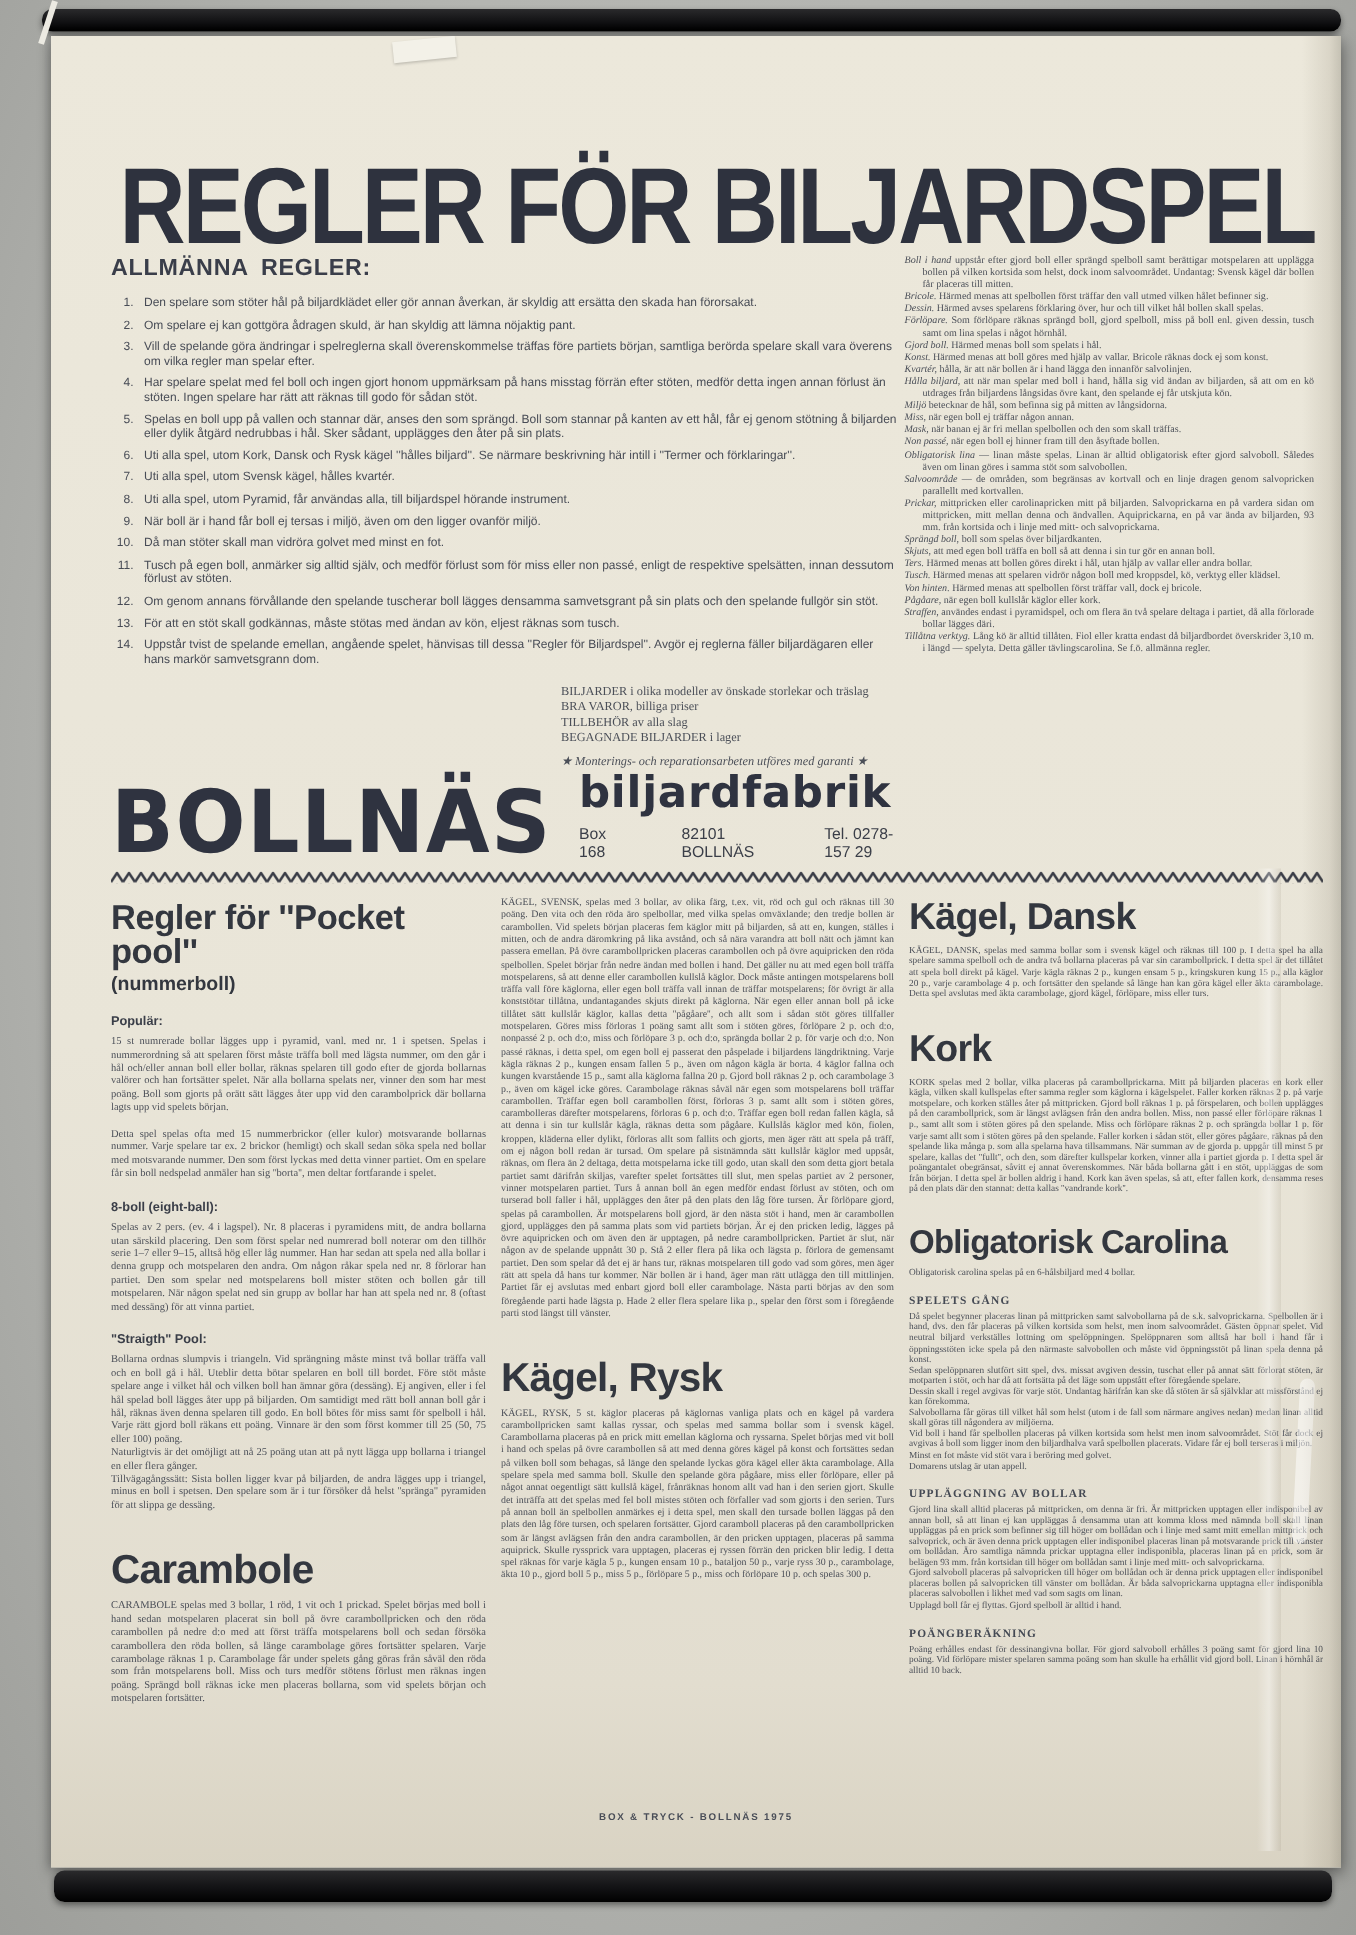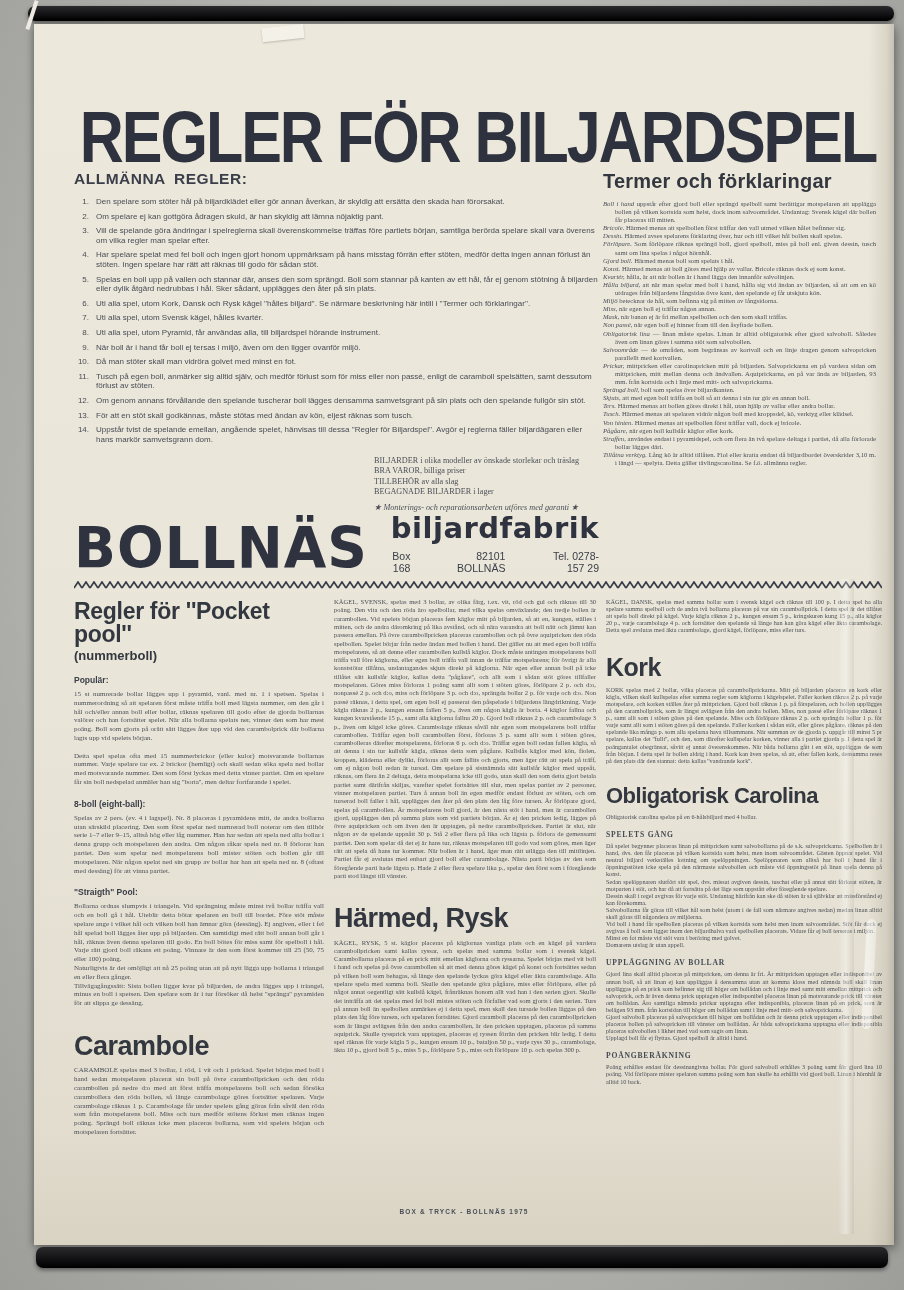--- a/index.html
+++ b/index.html
@@ -27,21 +27,21 @@
   .rules-heading{margin:0 0 9px 0;font-size:15.5px;font-weight:700;color:#3a3e4a;letter-spacing:.5px;word-spacing:4px;}
   .rules-list{list-style:none;margin:0;padding:0;}
   .rule{display:flex;gap:7px;margin-bottom:5px;font-size:8px;line-height:9.6px;color:#484c56;}
   .rule-num{flex:0 0 15px;text-align:right;}
   .rule-text{flex:1;}
   .factory{margin-top:12px;position:relative;}
   .offers{list-style:none;margin:0 0 0 300px;padding:0;font-family:"Liberation Serif",serif;font-size:8.2px;line-height:10.2px;color:#4b4f58;}
   .guarantee{margin:5px 0 0 300px;font-family:"Liberation Serif",serif;font-style:italic;font-size:8.2px;color:#4b4f58;}
   .logo-row{display:flex;align-items:flex-end;gap:18px;margin-top:2px;}
   .logo-main{font-size:55px;font-weight:900;letter-spacing:1px;color:#2f3340;font-family:"DejaVu Sans",sans-serif;transform:scaleY(1.05);line-height:1;}
-  .logo-right{padding-bottom:2px;text-align:right;}
+  .logo-right{padding-bottom:2px;}
   .logo-sub{font-size:29px;font-weight:800;letter-spacing:.5px;color:#2f3340;font-family:"DejaVu Sans",sans-serif;line-height:1;}
   .address{display:flex;gap:44px;margin-top:7px;font-size:10.5px;font-weight:400;color:#3a3e48;}
   .zigzag{display:block;margin-top:5px;width:808px;height:8px;}
   .bottom-grid{display:grid;grid-template-columns:250px 262px 276px;column-gap:10px;margin-top:9px;height:613px;}
   .bcol{overflow:hidden;}
   .h-big{margin:0 0 6px 0;font-size:27px;font-weight:700;letter-spacing:-.5px;color:#33373f;line-height:1.05;}
   .h-pocket{margin:2px 0 2px 0;font-size:23px;font-weight:700;letter-spacing:-.3px;color:#33373f;line-height:1;}
   .h-pocket-sub{font-size:13px;font-weight:700;color:#33373f;margin-bottom:10px;}
   .mt{margin-top:24px;}
   .mt2{margin-top:20px;}
@@ -123,21 +123,21 @@
               <span class="rule-text">När boll är i hand får boll ej tersas i miljö, även om den ligger ovanför miljö.</span>
             </li>
 
             <li class="rule">
               <span class="rule-num">10.</span>
               <span class="rule-text">Då man stöter skall man vidröra golvet med minst en fot.</span>
             </li>
 
             <li class="rule">
               <span class="rule-num">11.</span>
-              <span class="rule-text">Tusch på egen boll, anmärker sig alltid själv, och medför förlust som för miss eller non passé, enligt de caramboll spelsätten, samt dessutom förlust av stöten.</span>
+              <span class="rule-text">Tusch på egen boll, anmärker sig alltid själv, och medför förlust som för miss eller non passé, enligt de respektive spelsätten, innan dessutom förlust av stöten.</span>
             </li>
 
             <li class="rule">
               <span class="rule-num">12.</span>
               <span class="rule-text">Om genom annans förvållande den spelande tuscherar boll lägges densamma samvetsgrant på sin plats och den spelande fullgör sin stöt.</span>
             </li>
 
             <li class="rule">
               <span class="rule-num">13.</span>
               <span class="rule-text">För att en stöt skall godkännas, måste stötas med ändan av kön, eljest räknas som tusch.</span>
@@ -169,21 +169,20 @@
                 <span>Box 168</span>
                 <span>82101 BOLLNÄS</span>
                 <span>Tel. 0278-157 29</span>
               </div>
             </div>
           </div>
         </div>
       </div>
 
       <div class="col-right">
-        <h2 class="terms-heading">Termer och förklaringar</h2>
         <div class="terms-list">
 
             <p class="term-entry"><i class="term-word">Boll i hand</i> <span class="term-text">uppstår efter gjord boll eller sprängd spelboll samt berättigar motspelaren att upplägga bollen på vilken kortsida som helst, dock inom salvoområdet. Undantag: Svensk kägel där bollen får placeras till mitten.</span></p>
 
             <p class="term-entry"><i class="term-word">Bricole.</i> <span class="term-text">Härmed menas att spelbollen först träffar den vall utmed vilken hålet befinner sig.</span></p>
 
             <p class="term-entry"><i class="term-word">Dessin.</i> <span class="term-text">Härmed avses spelarens förklaring över, hur och till vilket hål bollen skall spelas.</span></p>
 
             <p class="term-entry"><i class="term-word">Förlöpare.</i> <span class="term-text">Som förlöpare räknas sprängd boll, gjord spelboll, miss på boll enl. given dessin, tusch samt om lina spelas i något hörnhål.</span></p>
 
@@ -261,25 +260,26 @@
 Naturligtvis är det omöjligt att nå 25 poäng utan att på nytt lägga upp bollarna i triangel en eller flera gånger.
 Tillvägagångssätt: Sista bollen ligger kvar på biljarden, de andra lägges upp i triangel, minus en boll i spetsen. Den spelare som är i tur försöker då helst ''spränga'' pyramiden för att slippa ge dessäng.</div>
             </div>
           </div>
         <h2 class="h-big mt">Carambole</h2>
         <div class="body-text">CARAMBOLE spelas med 3 bollar, 1 röd, 1 vit och 1 prickad. Spelet börjas med boll i hand sedan motspelaren placerat sin boll på övre carambollpricken och den röda carambollen på nedre d:o med att först träffa motspelarens boll och sedan försöka carambollera den röda bollen, så länge carambolage göres fortsätter spelaren. Varje carambolage räknas 1 p. Carambolage får under spelets gång göras från såväl den röda som från motspelarens boll. Miss och turs medför stötens förlust men räknas ingen poäng. Sprängd boll räknas icke men placeras bollarna, som vid spelets början och motspelaren fortsätter.</div>
       </div>
 
       <div class="bcol c2">
         <div class="body-text">KÄGEL, SVENSK, spelas med 3 bollar, av olika färg, t.ex. vit, röd och gul och räknas till 30 poäng. Den vita och den röda äro spelbollar, med vilka spelas omväxlande; den tredje bollen är carambollen. Vid spelets början placeras fem käglor mitt på biljarden, så att en, kungen, ställes i mitten, och de andra däromkring på lika avstånd, och så nära varandra att boll nätt och jämnt kan passera emellan. På övre carambollpricken placeras carambollen och på övre aquipricken den röda spelbollen. Spelet börjar från nedre ändan med bollen i hand. Det gäller nu att med egen boll träffa motspelarens, så att denne eller carambollen kullslå käglor. Dock måste antingen motspelarens boll träffa vall före käglorna, eller egen boll träffa vall innan de träffar motspelarens; för övrigt är alla konststötar tillåtna, undantagandes skjuts direkt på käglorna. När egen eller annan boll på icke tillåtet sätt kullslår käglor, kallas detta ''pågåare'', och allt som i sådan stöt göres tillfaller motspelaren. Göres miss förloras 1 poäng samt allt som i stöten göres, förlöpare 2 p. och d:o, nonpassé 2 p. och d:o, miss och förlöpare 3 p. och d:o, sprängda bollar 2 p. för varje och d:o. Non passé räknas, i detta spel, om egen boll ej passerat den påspelade i biljardens längdriktning. Varje kägla räknas 2 p., kungen ensam fallen 5 p., även om någon kägla är borta. 4 käglor fallna och kungen kvarstående 15 p., samt alla käglorna fallna 20 p. Gjord boll räknas 2 p. och carambolage 3 p., även om kägel icke göres. Carambolage räknas såväl när egen som motspelarens boll träffar carambollen. Träffar egen boll carambollen först, förloras 3 p. samt allt som i stöten göres, carambolleras därefter motspelarens, förloras 6 p. och d:o. Träffar egen boll redan fallen kägla, så att denna i sin tur kullslår kägla, räknas detta som pågåare. Kullslås käglor med kön, fiolen, kroppen, kläderna eller dylikt, förloras allt som fallits och gjorts, men äger rätt att spela på träff, om ej någon boll redan är tursad. Om spelare på sistnämnda sätt kullslår käglor med uppsåt, räknas, om flera än 2 deltaga, detta motspelarna icke till godo, utan skall den som detta gjort betala partiet samt därifrån skiljas, varefter spelet fortsättes till slut, men spelas partiet av 2 personer, vinner motspelaren partiet. Turs å annan boll än egen medför endast förlust av stöten, och om turserad boll faller i hål, upplägges den åter på den plats den låg före tursen. Är förlöpare gjord, spelas på carambollen. Är motspelarens boll gjord, är den nästa stöt i hand, men är carambollen gjord, upplägges den på samma plats som vid partiets början. Är ej den pricken ledig, lägges på övre aquipricken och om även den är upptagen, på nedre carambollpricken. Partiet är slut, när någon av de spelande uppnått 30 p. Stå 2 eller flera på lika och lägsta p. förlora de gemensamt partiet. Den som spelar då det ej är hans tur, räknas motspelaren till godo vad som göres, men äger rätt att spela då hans tur kommer. När bollen är i hand, äger man rätt utlägga den till mittlinjen. Partiet får ej avslutas med enbart gjord boll eller carambolage. Nästa parti börjas av den som föregående parti hade lägsta p. Hade 2 eller flera spelare lika p., spelar den först som i föregående parti stod längst till vänster.</div>
-        <h2 class="h-big mt">Härmed, Rysk</h2>
+        <h2 class="h-big mt">Kägel, Rysk</h2>
         <div class="body-text">KÄGEL, RYSK, 5 st. käglor placeras på käglornas vanliga plats och en kägel på vardera carambollpricken samt kallas ryssar, och spelas med samma bollar som i svensk kägel. Carambollarna placeras på en prick mitt emellan käglorna och ryssarna. Spelet börjas med vit boll i hand och spelas på övre carambollen så att med denna göres kägel på konst och fortsättes sedan på vilken boll som behagas, så länge den spelande lyckas göra kägel eller äkta carambolage. Alla spelare spela med samma boll. Skulle den spelande göra pågåare, miss eller förlöpare, eller på något annat oegentligt sätt kullslå kägel, frånräknas honom allt vad han i den serien gjort. Skulle det inträffa att det spelas med fel boll mistes stöten och förfaller vad som gjorts i den serien. Turs på annan boll än spelbollen anmärkes ej i detta spel, men skall den tursade bollen läggas på den plats den låg före tursen, och spelaren fortsätter. Gjord caramboll placeras på den carambollpricken som är längst avlägsen från den andra carambollen, är den pricken upptagen, placeras på samma aquiprick. Skulle ryssprick vara upptagen, placeras ej ryssen förrän den pricken blir ledig. I detta spel räknas för varje kägla 5 p., kungen ensam 10 p., bataljon 50 p., varje ryss 30 p., carambolage, äkta 10 p., gjord boll 5 p., miss 5 p., förlöpare 5 p., miss och förlöpare 10 p. och spelas 300 p.</div>
       </div>
 
       <div class="bcol c3">
+        <h2 class="h-big">Kägel, Dansk</h2>
         <div class="body-text">KÄGEL, DANSK, spelas med samma bollar som i svensk kägel och räknas till 100 p. I detta spel ha alla spelare samma spelboll och de andra två bollarna placeras på var sin carambollprick. I detta spel är det tillåtet att spela boll direkt på kägel. Varje kägla räknas 2 p., kungen ensam 5 p., kringskuren kung 15 p., alla käglor 20 p., varje carambolage 4 p. och fortsätter den spelande så länge han kan göra kägel eller äkta carambolage. Detta spel avslutas med äkta carambolage, gjord kägel, förlöpare, miss eller turs.</div>
         <h2 class="h-big mt2">Kork</h2>
         <div class="body-text">KORK spelas med 2 bollar, vilka placeras på carambollprickarna. Mitt på biljarden placeras en kork eller kägla, vilken skall kullspelas efter samma regler som käglorna i kägelspelet. Faller korken räknas 2 p. på varje motspelare, och korken ställes åter på mittpricken. Gjord boll räknas 1 p. på förspelaren, och bollen upplägges på den carambollprick, som är längst avlägsen från den andra bollen. Miss, non passé eller förlöpare räknas 1 p., samt allt som i stöten göres på den spelande. Miss och förlöpare räknas 2 p. och sprängda bollar 1 p. för varje samt allt som i stöten göres på den spelande. Faller korken i sådan stöt, eller göres pågåare, räknas på den spelande lika många p. som alla spelarna hava tillsammans. När summan av de gjorda p. uppgår till minst 5 pr spelare, kallas det ''fullt'', och den, som därefter kullspelar korken, vinner alla i partiet gjorda p. I detta spel är poängantalet obegränsat, såvitt ej annat överenskommes. När båda bollarna gått i en stöt, uppläggas de som från början. I detta spel är bollen aldrig i hand. Kork kan även spelas, så att, efter fallen kork, densamma reses på den plats där den stannat: detta kallas ''vandrande kork''.</div>
         <h2 class="h-big h-carolina mt2">Obligatorisk Carolina</h2>
         <div class="body-text intro">Obligatorisk carolina spelas på en 6-hålsbiljard med 4 bollar.</div>
         <div>
 
             <div class="subsec">
               <h3 class="subhead-serif">SPELETS GÅNG</h3>
               <div class="body-text pre">Då spelet begynner placeras linan på mittpricken samt salvobollarna på de s.k. salvoprickarna. Spelbollen är i hand, dvs. den får placeras på vilken kortsida som helst, men inom salvoområdet. Gästen öppnar spelet. Vid neutral biljard verkställes lottning om spelöppningen. Spelöppnaren som alltså har boll i hand får i öppningsstöten icke spela på den närmaste salvobollen och måste vid öppningsstöt på linan spela denna på konst.

